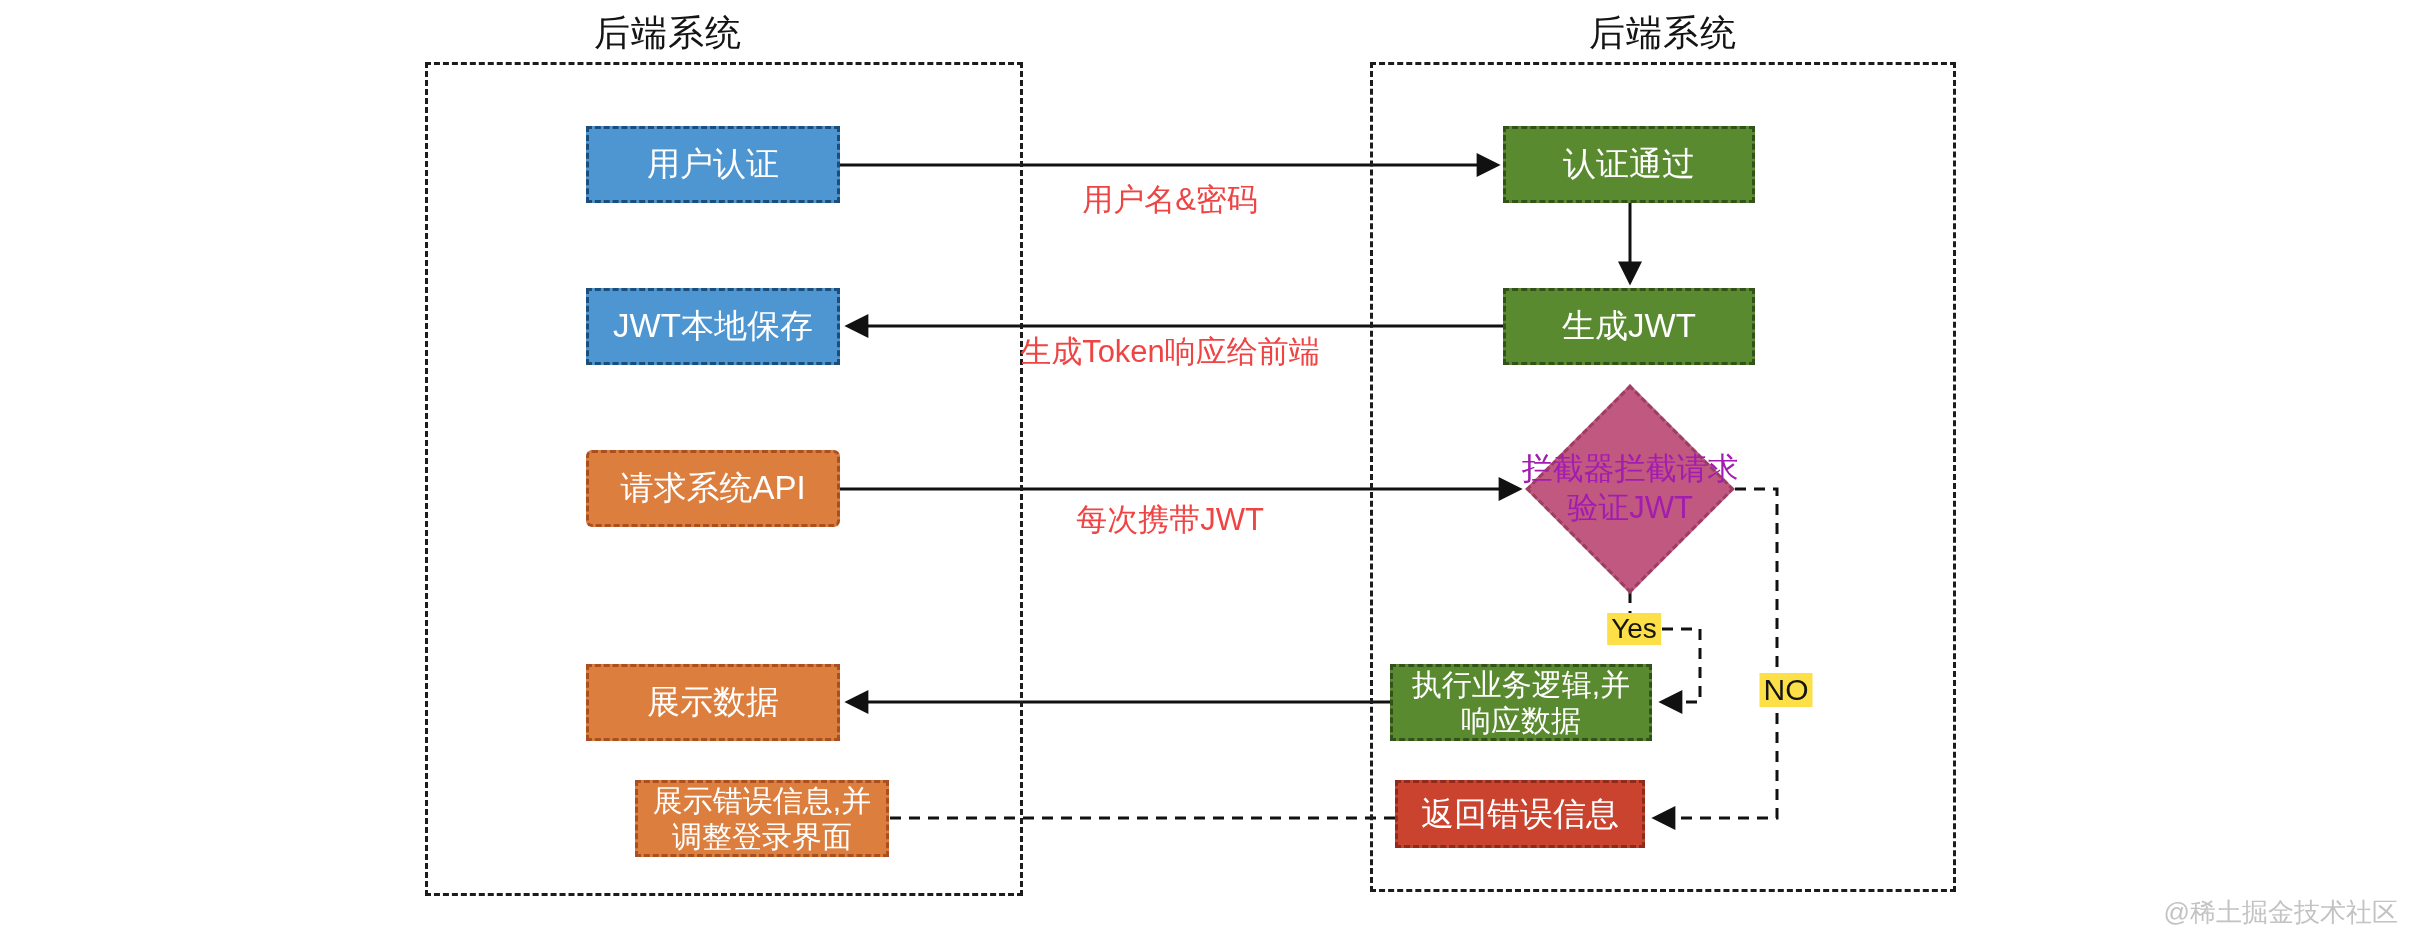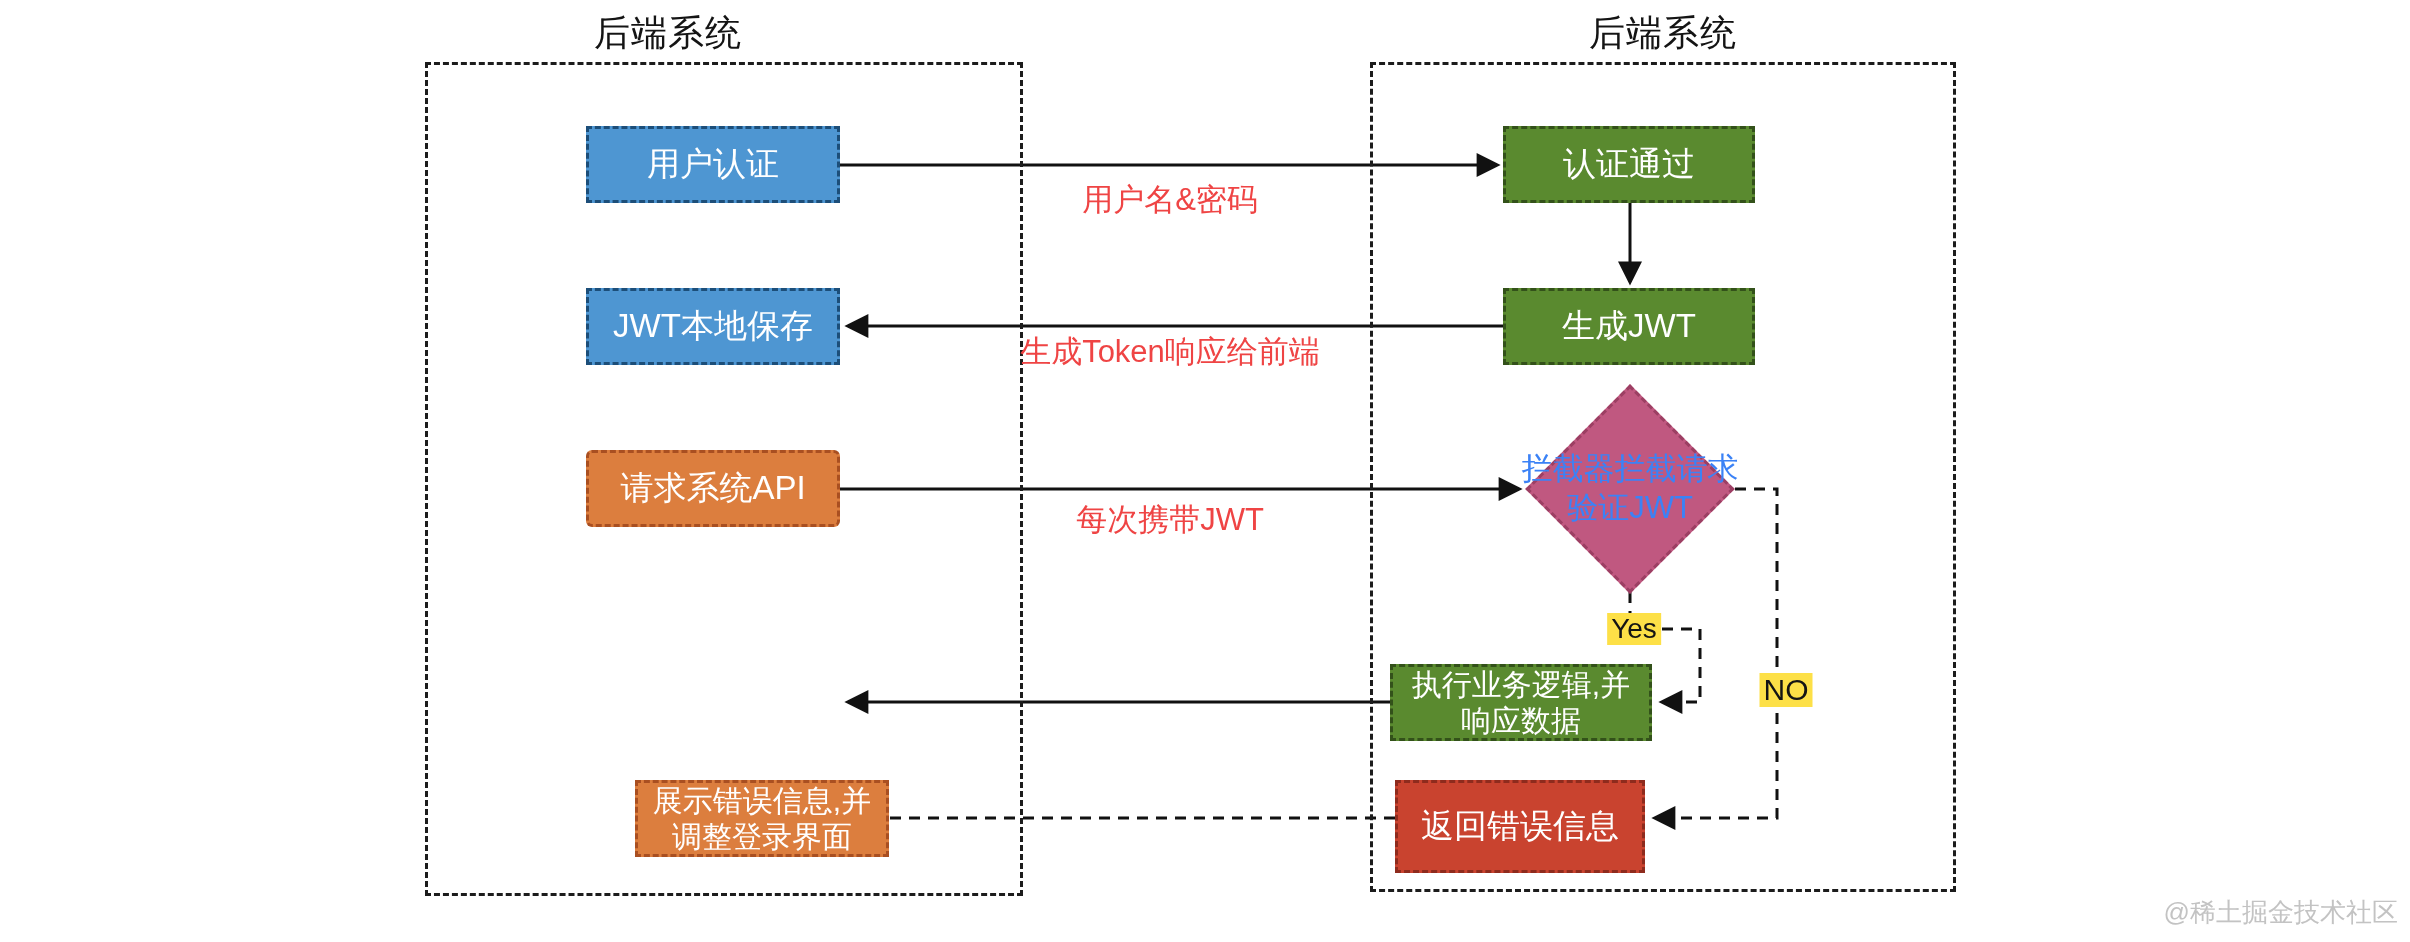--- a/index.html
+++ b/index.html
@@ -23,21 +23,21 @@
   .node.small .node-label{font-size:30px;}
   .node.blue  {background:#4e96d2;border:3px dashed #1c4e79;}
   .node.orange{background:#dc7e3e;border:3px dashed #a94f21;}
   .node.green {background:#5a8a2f;border:3px dashed #33511a;}
   .node.red   {background:#c9432f;border:3px dashed #8e2b1d;}
   .diamond-shape{
     position:absolute;background:#c05880;border:3px dashed #9c3f63;
     transform:rotate(45deg);box-sizing:border-box;
   }
   .diamond-text{
-    position:absolute;transform:translate(-50%,-50%);color:#3b82f6;font-size:31px;
+    position:absolute;transform:translate(-50%,-50%);color:#a21caf;font-size:31px;
     font-weight:500;text-align:center;white-space:pre-line;line-height:1.25;width:max-content;
   }
   .edge-label{
     position:absolute;transform:translate(-50%,-50%);color:#ef4444;font-size:31px;
     font-weight:500;white-space:nowrap;
   }
   .branch-label{
     position:absolute;transform:translate(-50%,-50%);color:#141414;font-size:28px;
     font-weight:500;background:#fde047;padding:0 4px;white-space:nowrap;text-align:center;
   }
@@ -83,39 +83,42 @@
 
   <div class="node blue" style="left:586px;top:126px;width:254px;height:77px;">
     <span class="node-label">用户认证</span>
   </div>
   <div class="node blue" style="left:586px;top:288px;width:254px;height:77px;">
     <span class="node-label">JWT本地保存</span>
   </div>
   <div class="node orange" style="left:586px;top:450px;width:254px;height:77px;border-radius:6px;">
     <span class="node-label">请求系统API</span>
   </div>
+  <div class="node orange" style="left:586px;top:664px;width:254px;height:77px;">
+    <span class="node-label">展示数据</span>
+  </div>
   <div class="node orange small" style="left:598px;top:780px;width:254px;height:77px;margin-left:37px;">
     <span class="node-label">展示错误信息,并
 调整登录界面</span>
   </div>
 
   <div class="node green" style="left:1503px;top:126px;width:252px;height:77px;">
     <span class="node-label">认证通过</span>
   </div>
   <div class="node green" style="left:1503px;top:288px;width:252px;height:77px;">
     <span class="node-label">生成JWT</span>
   </div>
   <div class="diamond-shape" style="left:1556px;top:415px;width:148px;height:148px;"></div>
   <div class="diamond-text" style="left:1630px;top:489px;">拦截器拦截请求
 验证JWT</div>
   <div class="node green small" style="left:1390px;top:664px;width:262px;height:77px;">
     <span class="node-label">执行业务逻辑,并
 响应数据</span>
   </div>
-  <div class="node red" style="left:1395px;top:780px;width:250px;height:93px;">
+  <div class="node red" style="left:1395px;top:780px;width:250px;height:68px;">
     <span class="node-label">返回错误信息</span>
   </div>
 
   <div class="edge-label" style="left:1170px;top:200px;">用户名&amp;密码</div>
   <div class="edge-label" style="left:1170px;top:352px;">生成Token响应给前端</div>
   <div class="edge-label" style="left:1170px;top:520px;">每次携带JWT</div>
   <div class="branch-label" style="left:1634px;top:629px;">Yes</div>
   <div class="branch-label" style="left:1786px;top:690px;font-size:30px;">NO</div>
 
   <div class="watermark">@稀土掘金技术社区</div>

